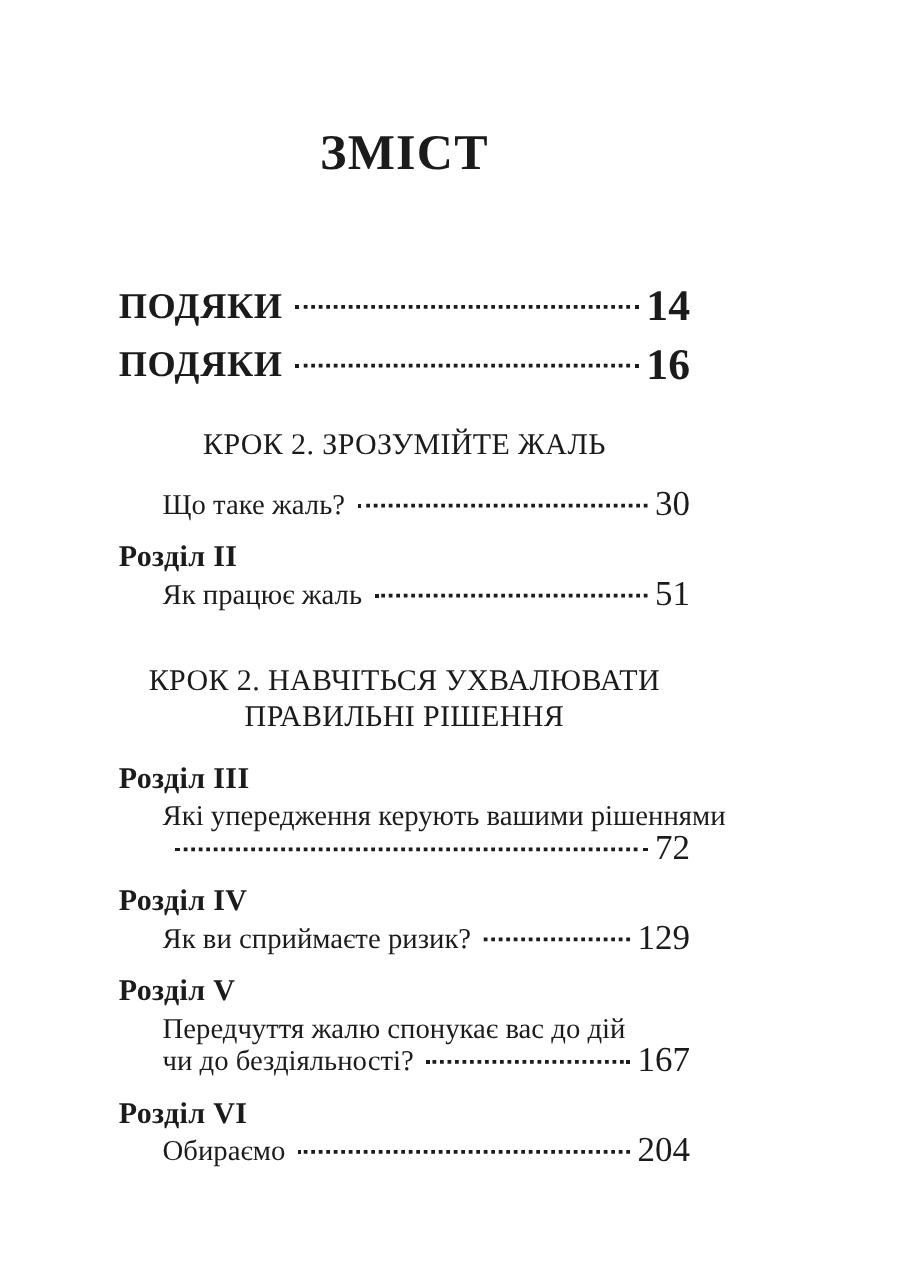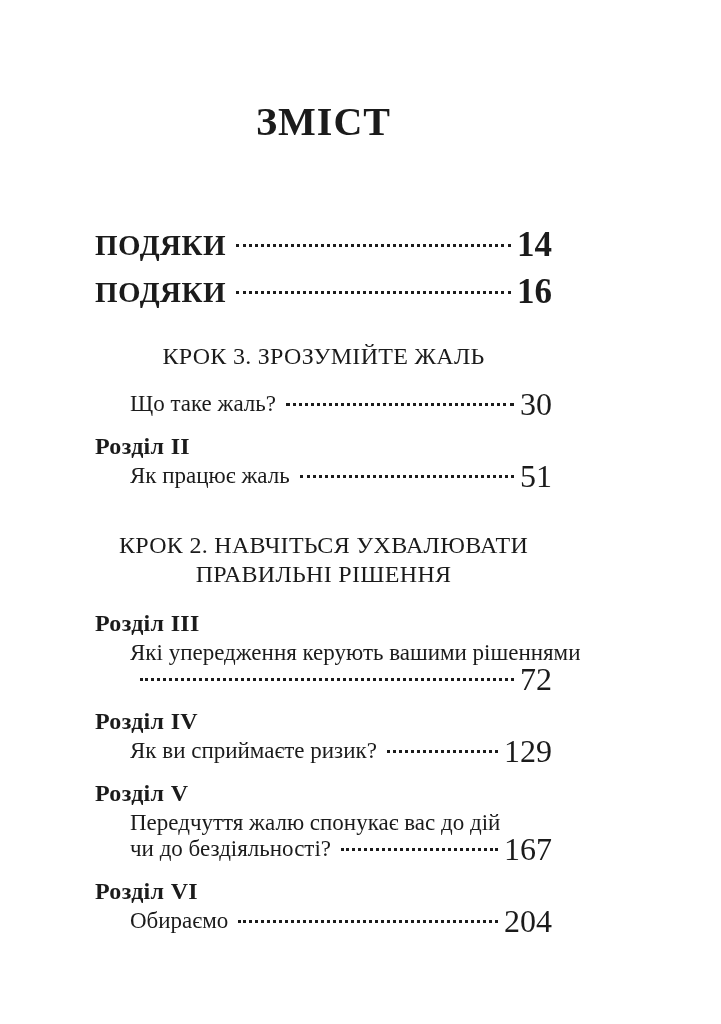--- a/index.html
+++ b/index.html
@@ -61,21 +61,21 @@
     line-height: 29px;
     margin-bottom: 2px;
     letter-spacing: 0.3px;
   }
   .chapter-title {
     padding-left: 35px;
     font-size: 23px;
     line-height: 26px;
   }
   .title-text, .title-line { white-space: nowrap; }
-  .num { font-size: 32px; }
+  .num { font-size: 28px; }
 </style>
 </head>
 <body>
 
 <div class="page">
   <h1 class="title">ЗМІСТ</h1>
   <div class="front">
       <div class="toc-row front-row">
         <span class="front-label">ПОДЯКИ</span>
         <span class="dots"></span>
@@ -83,21 +83,21 @@
       </div>
       <div class="toc-row front-row">
         <span class="front-label">ПОДЯКИ</span>
         <span class="dots"></span>
         <span class="front-num">16</span>
       </div>
     </div>
   <div>
       <section class="section">
         <div class="section-heading">
-          <div class="heading-line">КРОК 3. ЗРОЗУМІЙТЕ ЖАЛЬ</div>
+          <div class="heading-line">КРОК 2. ЗРОЗУМІЙТЕ ЖАЛЬ</div>
         </div>
         <div class="chapter">
           <div class="chapter-title">
             <div class="toc-row">
               <span class="title-text">Що таке жаль?</span>
               <span class="dots"></span>
               <span class="num">30</span>
             </div>
           </div>
         </div>

